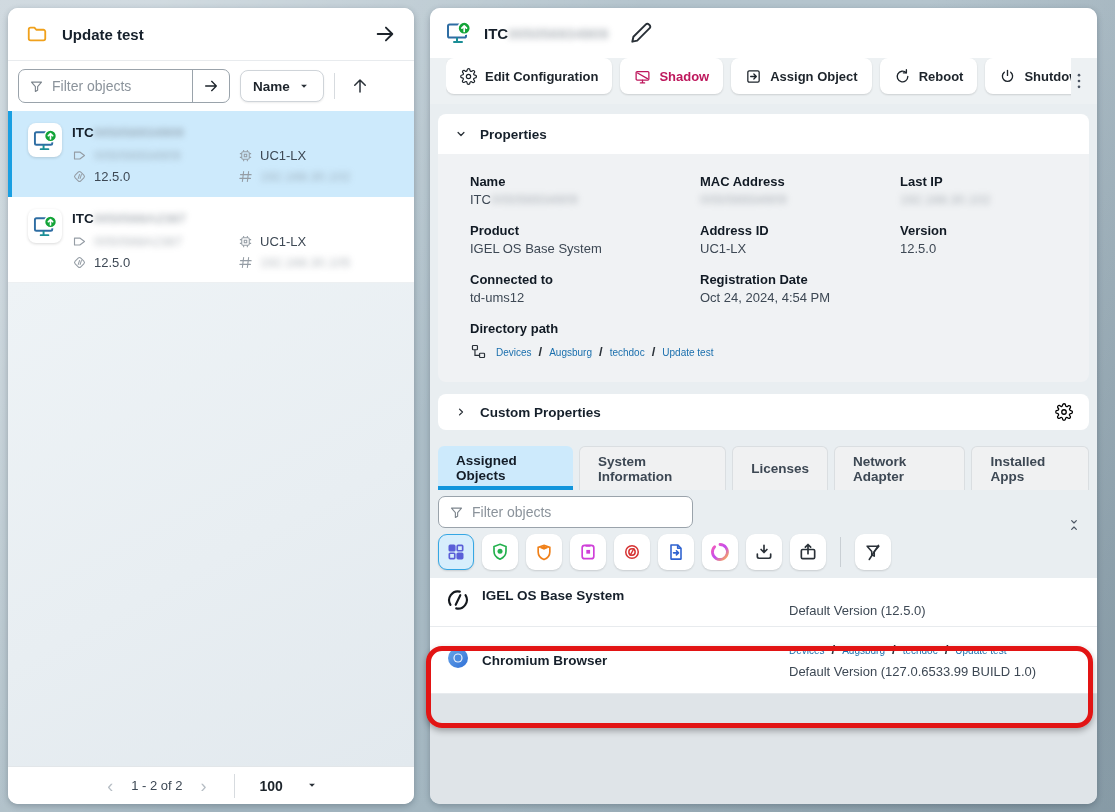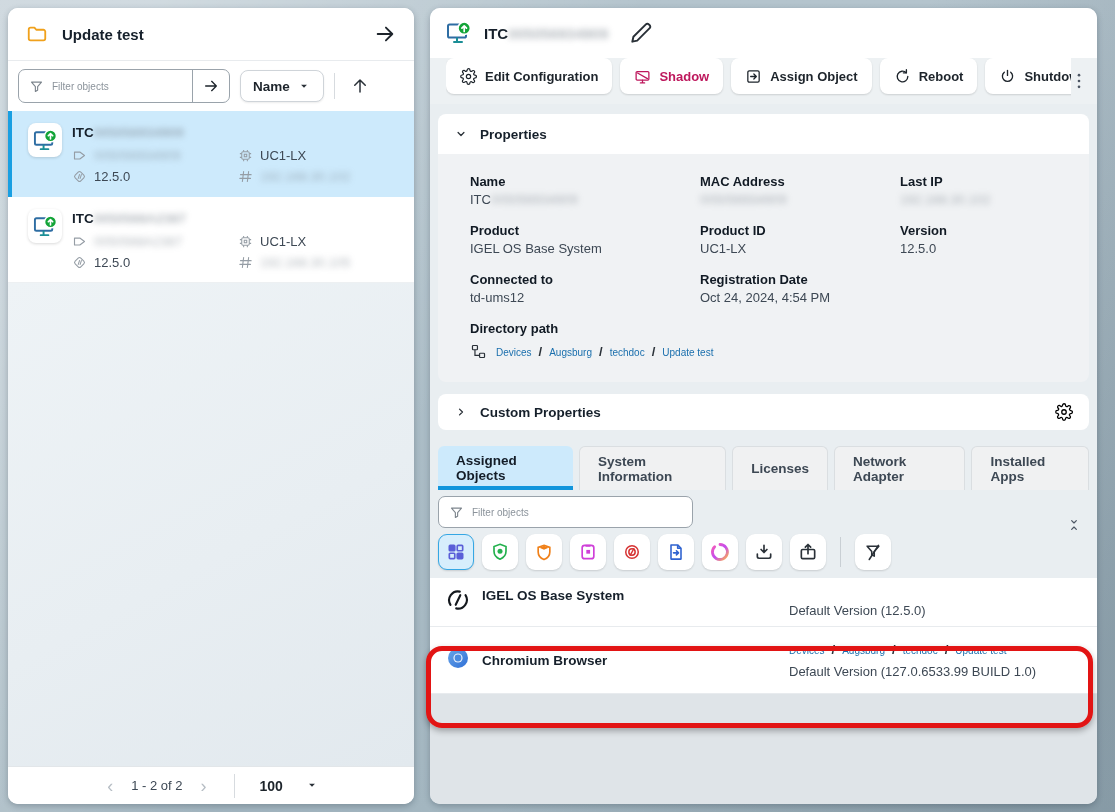--- a/index.html
+++ b/index.html
@@ -18,21 +18,21 @@
   .ic svg,.mi svg,.tb-ic svg{display:block}
   
   .lp-header{height:52px;display:flex;align-items:center;gap:14px;padding:0 18px;
     background:#fff;border-bottom:1px solid #e8ebee;flex:none}
   .lp-header .ic svg{width:22px;height:22px}
   .lp-title{font-weight:bold;font-size:15px;color:#16202b;flex:1}
   .lp-filter{display:flex;align-items:center;gap:10px;padding:8px 10px;background:#fff;flex:none}
   .input{display:flex;align-items:center;height:34px;border:1px solid #9aa3ab;border-radius:7px;background:#fff;box-sizing:border-box}
   .input .funnel{padding:0 6px 0 10px}
   .input .funnel svg{width:15px;height:15px}
-  .input input{border:0;outline:0;flex:1;min-width:0;font-size:10px;color:#333;background:transparent;font-family:inherit}
+  .input input{border:0;outline:0;flex:1;min-width:0;font-size:14px;color:#333;background:transparent;font-family:inherit}
   .input input::placeholder{color:#8b939b}
   .input .go{width:36px;align-self:stretch;border-left:1px solid #9aa3ab;display:flex;align-items:center;justify-content:center;cursor:pointer}
   .input .go svg{width:16px;height:16px}
   #lp-input{width:212px}
   .name-btn{height:32px;display:flex;align-items:center;gap:7px;padding:0 12px;border:1px solid #cfd4d9;
     border-radius:8px;background:#fff;font-weight:bold;font-size:13.5px;color:#1d242b;
     box-shadow:0 1px 2px rgba(0,0,0,.08);cursor:pointer;font-family:inherit}
   .name-btn svg{width:14px;height:14px}
   .vdiv{width:1px;height:26px;background:#d7dbdf}
   .sort-up{width:30px;display:flex;justify-content:center;cursor:pointer}
@@ -402,21 +402,21 @@
             <span class="redacted">192.168.30.102</span>
           </div>
         </div>
         <div class="pf">
     <div class="pl">Product</div>
     <div class="pv">
             <span>IGEL OS Base System</span>
           </div>
         </div>
         <div class="pf">
-    <div class="pl">Product ID</div>
+    <div class="pl">Address ID</div>
     <div class="pv">
             <span>UC1-LX</span>
           </div>
         </div>
         <div class="pf">
     <div class="pl">Version</div>
     <div class="pv">
             <span>12.5.0</span>
           </div>
         </div>

